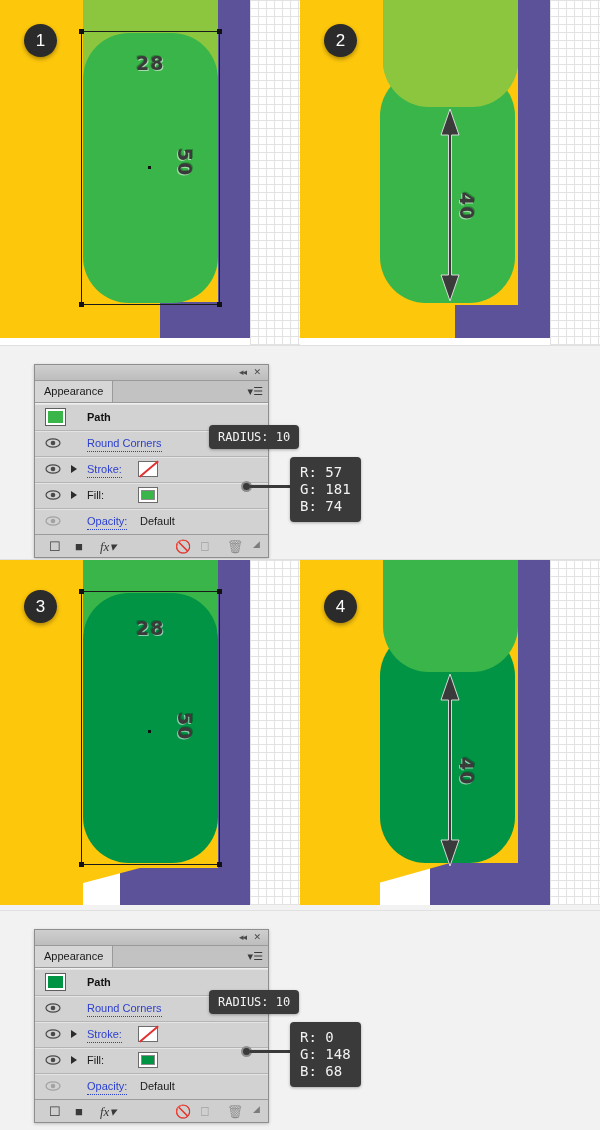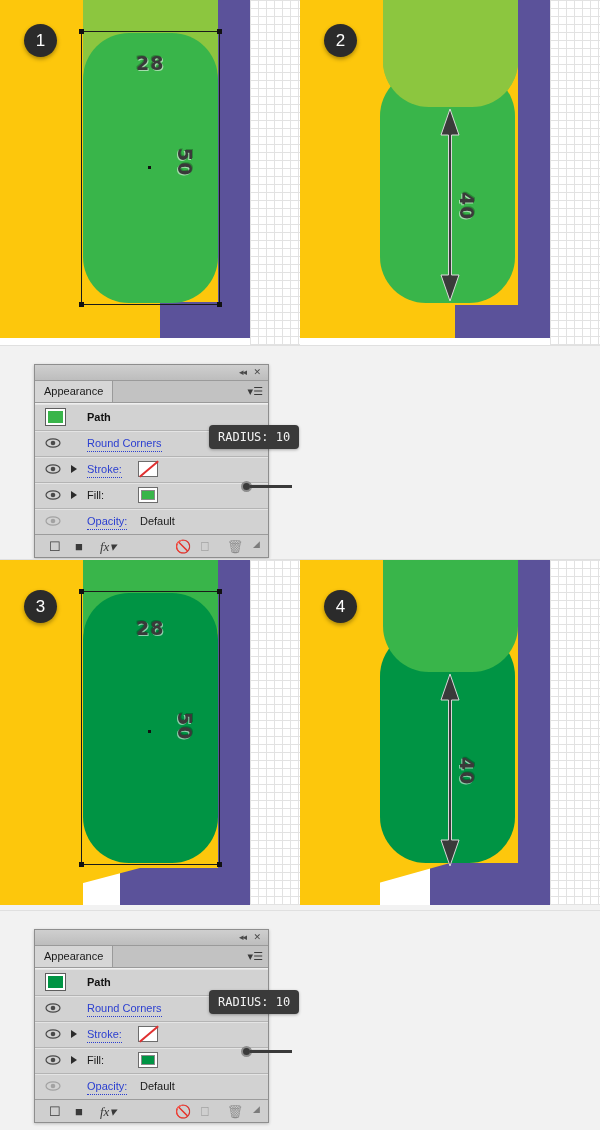--- a/index.html
+++ b/index.html
@@ -253,20 +253,23 @@
       <span class="fic" style="left:140px;font-size:13px;">🚫</span>
       <span class="fic" style="left:166px;font-size:13px;opacity:.45;">⎕</span>
       <span class="fic" style="left:192px;font-size:13px;opacity:.45;">🗑</span>
       <span class="fic" style="left:218px;font-size:9px;opacity:.55;">◢</span>
     </div>
   </div>
 
   <div class="tip tip-radius" style="left:193px;top:425px;">RADIUS: 10</div>
   <div class="leaderdot" style="left:241px;top:481px;"></div>
   <div class="leader" style="left:250px;top:485px;width:42px;"></div>
+  <div class="tip tip-rgb" style="left:290px;top:457px;">R: 57
+G: 181
+B: 74</div>
 
   <div class="divider" style="top:559px;"></div>
 
   <div class="panel p3">
     <div class="art">
       <div class="gridpane" style="left:250px;width:50px;"></div>
       <div class="yellow" style="left:0;top:0;width:250px;height:310px;"></div>
       <div class="purple" style="left:218px;top:0;width:32px;height:345px;"></div>
       <div class="purple" style="left:120px;top:308px;width:130px;height:37px;"></div>
       <div class="yellow" style="left:0;top:308px;width:140px;height:37px;clip-path:polygon(0 0, 140px 0, 0 37px);"></div>
@@ -378,14 +381,17 @@
       <span class="fic" style="left:140px;font-size:13px;">🚫</span>
       <span class="fic" style="left:166px;font-size:13px;opacity:.45;">⎕</span>
       <span class="fic" style="left:192px;font-size:13px;opacity:.45;">🗑</span>
       <span class="fic" style="left:218px;font-size:9px;opacity:.55;">◢</span>
     </div>
   </div>
 
   <div class="tip tip-radius" style="left:193px;top:990px;">RADIUS: 10</div>
   <div class="leaderdot" style="left:241px;top:1046px;"></div>
   <div class="leader" style="left:250px;top:1050px;width:42px;"></div>
+  <div class="tip tip-rgb" style="left:290px;top:1022px;">R: 0
+G: 148
+B: 68</div>
 
 </div>
 
 </body></html>

